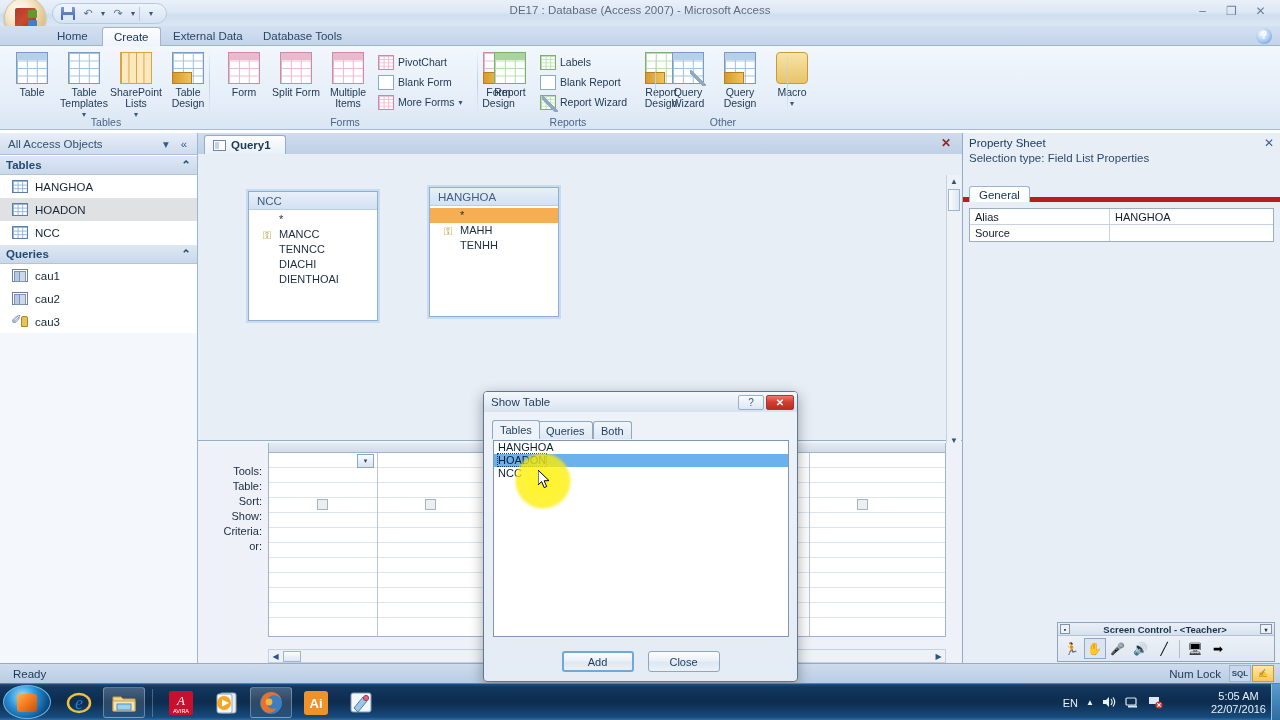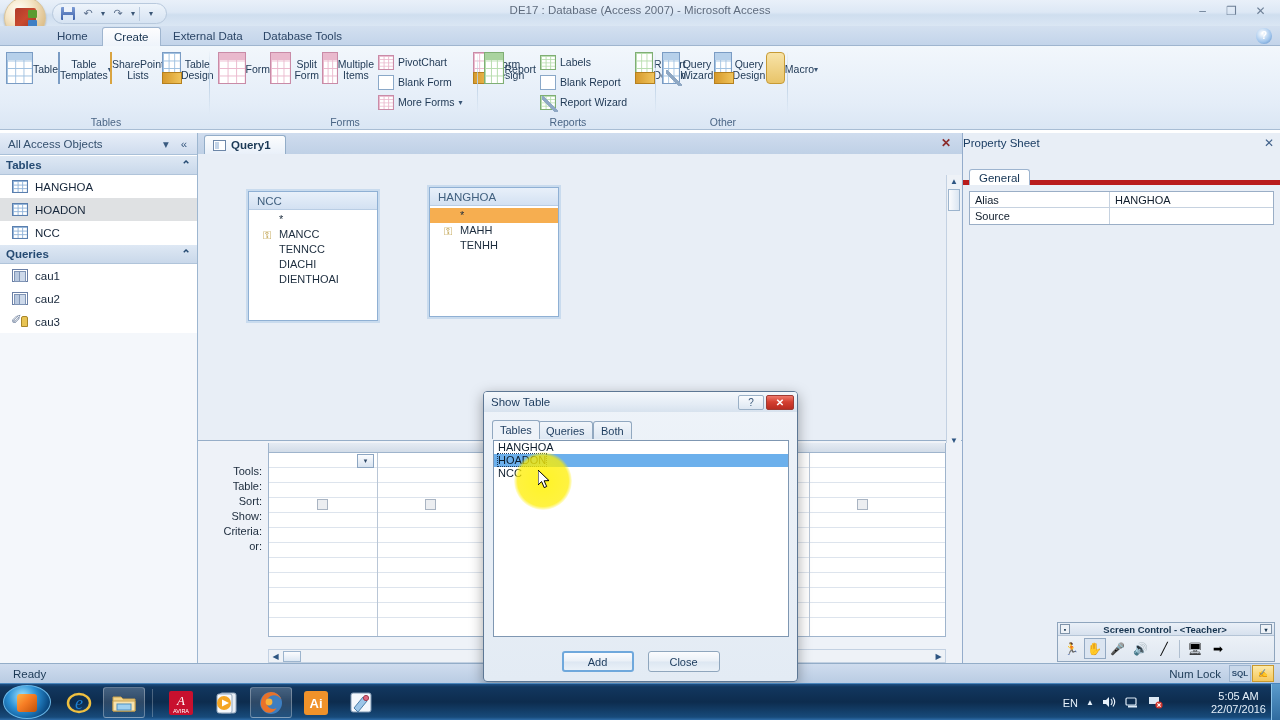--- a/index.html
+++ b/index.html
@@ -84,21 +84,21 @@
   .rgroup { position: absolute; top: 0; height: 84px; }
   .rgroup .gbody { position:absolute; left:0; top:2px; height:66px; display:flex; align-items:flex-start; }
   .rgroup .glabel {
     position: absolute; left:0; bottom:2px; width:100%; text-align:center;
     font-size:10.5px; color:#4a6585;
   }
   .rgroup .gdiv { position:absolute; right:0; top:4px; bottom:16px; width:1px;
     background: linear-gradient(to bottom, rgba(255,255,255,0), #bcd0e4, rgba(255,255,255,0)); }
 
   .bigbtn {
-    width: 52px; display:flex; flex-direction:row; align-items:center; padding-top:4px;
+    width: 52px; display:flex; flex-direction:column; align-items:center; padding-top:4px;
     font-size:10.5px; color:#223b57; text-align:center; line-height:11px;
   }
   .bigbtn .ic { width: 32px; height: 32px; margin-bottom: 3px; position: relative; }
   .smallbtn {
     display:flex; align-items:center; gap:4px; height:20px; padding:0 4px;
     font-size:10.5px; color:#223b57; white-space:nowrap;
   }
   .smallbtn .ic { width:16px; height:15px; position: relative; }
   .stack { display:flex; flex-direction:column; padding-top:4px; }
 
@@ -254,21 +254,21 @@
   .qg-scrollh .arr { width:13px; text-align:center; color:#2d5582; font-size:8px; }
   .qg-scrollh .thumb { width:18px; height:11px; margin-left:1px;
     background: linear-gradient(to bottom,#fbfcfe,#dce7f3); border:1px solid #9cb4cd;}
   .qg-scrollh .arr.r { margin-left:auto; }
 
   
   .propsheet {
     position:absolute; left:962px; top:133px; width:318px; height:530px;
     background:#e8eef6; border-left:1px solid #94accb;
   }
-  .ps-title { height:19px; display:flex; align-items:center; 
+  .ps-title { height:19px; display:flex; align-items:center; padding-left:6px;
     font-size:11.5px; color:#1b3d63; }
   .ps-title .x { margin-left:auto; margin-right:6px; color:#41618a; font-size:12px; }
   .ps-sel { height:17px; padding-left:6px; font-size:11.5px; color:#2b4a6b; }
   .ps-tabs { height:17px; position:relative; border-bottom:5px solid #b91c1c; margin-top:16px; }
   .ps-tab { position:absolute; left:6px; top:1px; height:16px; padding:0 9px; line-height:16px;
     background:#ffffff; border:1px solid #9db4cf; border-bottom:none;
     border-radius:3px 3px 0 0; font-size:11.5px; color:#123252; }
   .ps-table { margin:6px 6px 0 6px; background:#fff; border:1px solid #9aaec6; }
   .ps-row { display:flex; height:16px; border-bottom:1px solid #c6d2e0; }
   .ps-row:last-child { border-bottom:none;flex-direction:column; }
@@ -676,20 +676,21 @@
         <div class="arr r">▶</div>
       </div>
     </div>
   </div>
 
   <div class="propsheet">
     <div class="ps-title">
       <span>Property Sheet</span>
       <span class="x">✕</span>
     </div>
+    <div class="ps-sel">Selection type:  Field List Properties</div>
     <div class="ps-tabs">
       <div class="ps-tab">General</div>
     </div>
     <div class="ps-table">
       <div class="ps-row">
         <div class="ps-k">Alias</div>
         <div class="ps-v">HANGHOA</div>
       </div>
       <div class="ps-row">
         <div class="ps-k">Source</div>

